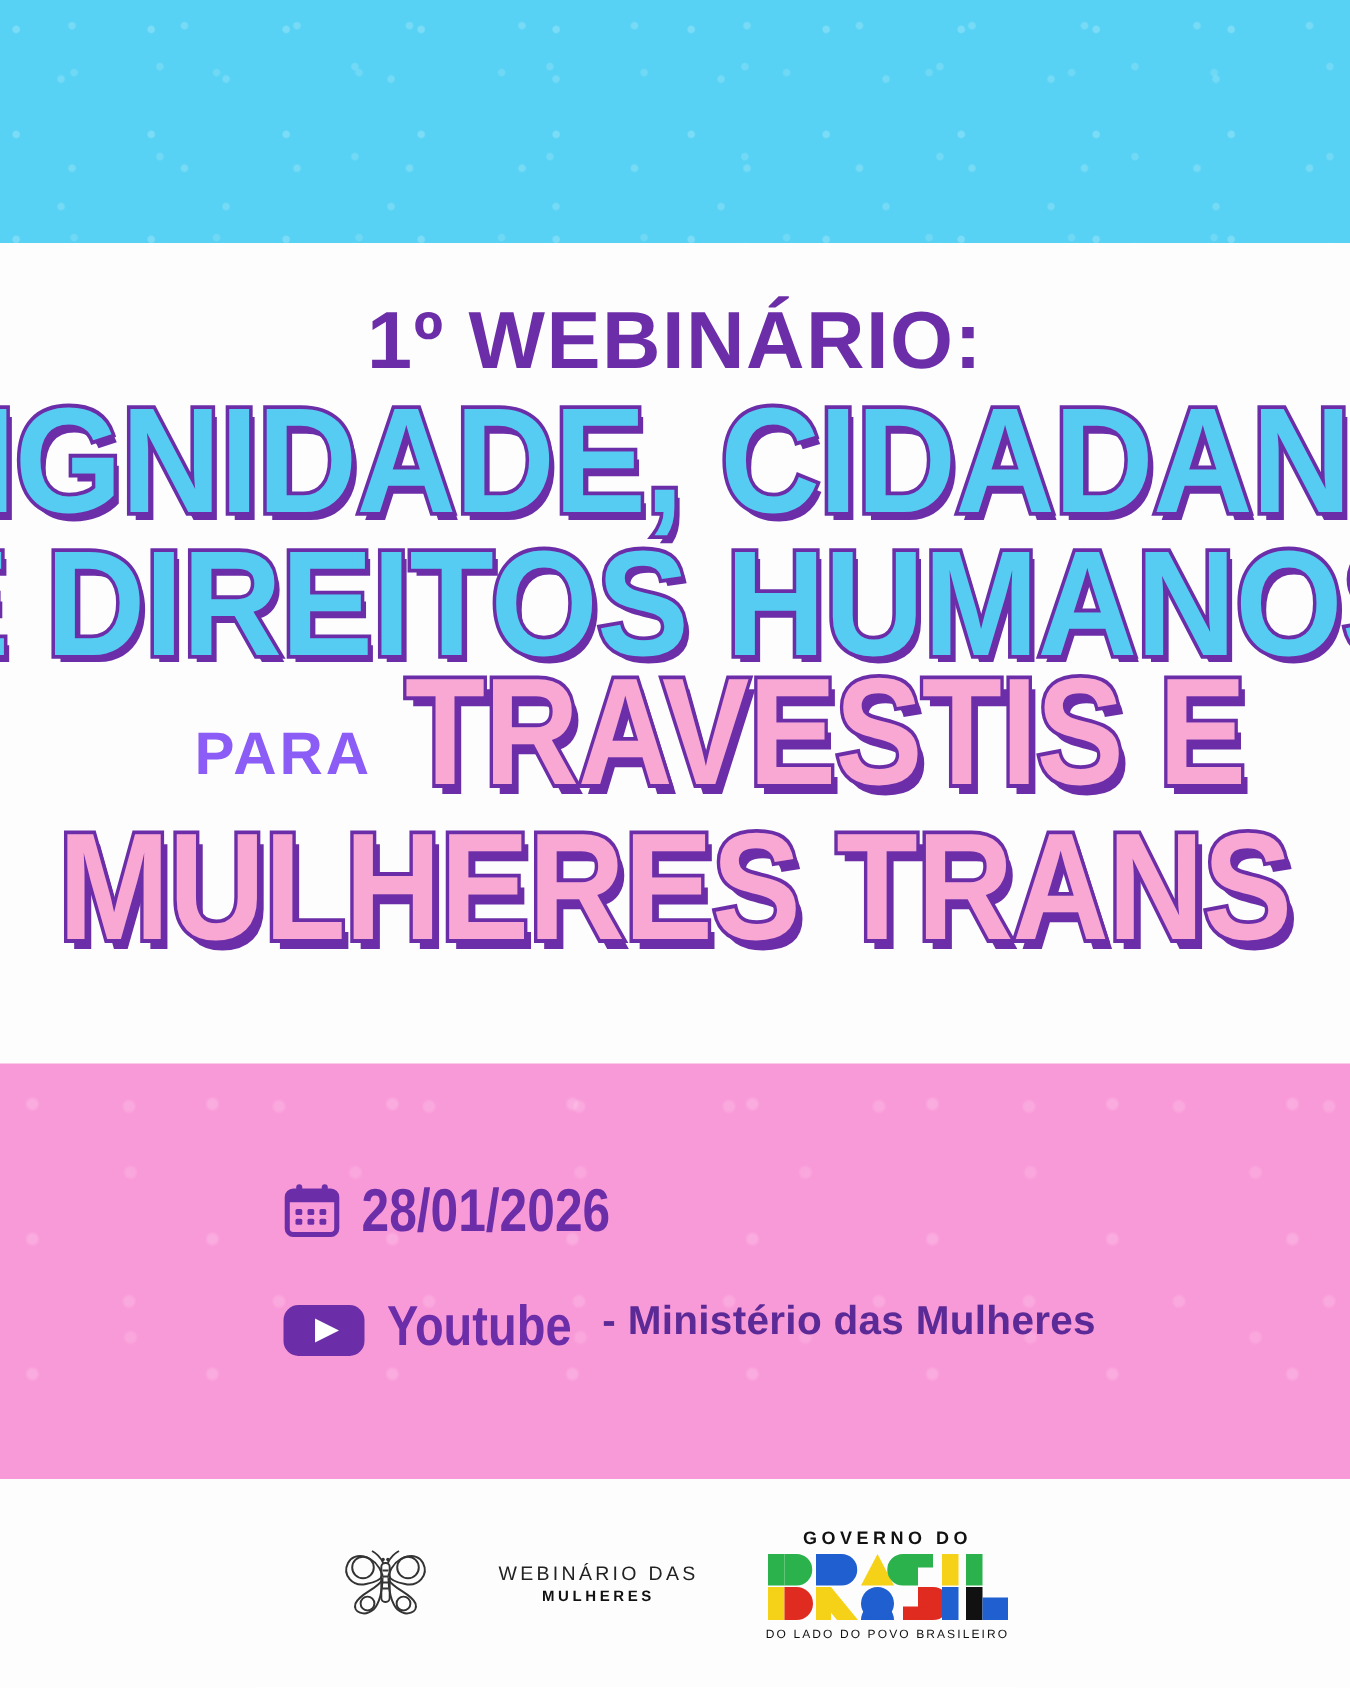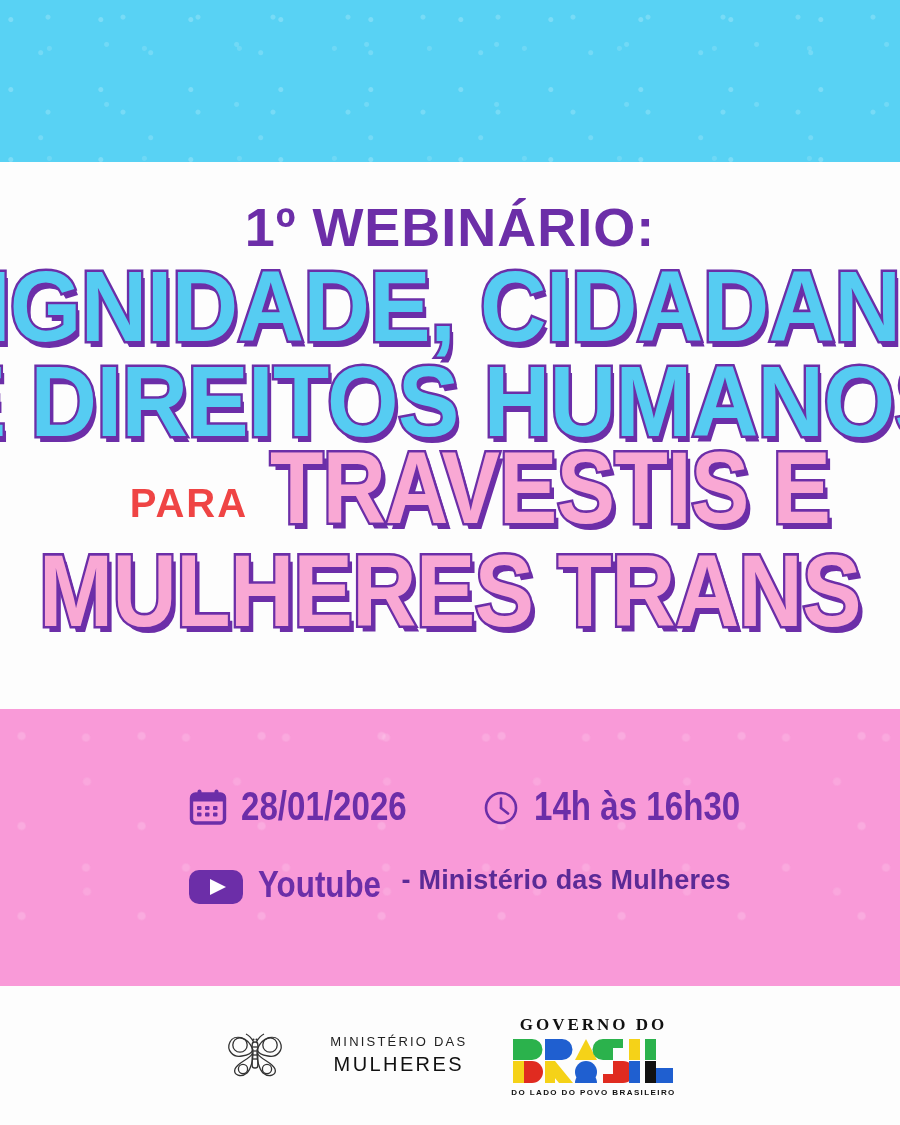--- a/index.html
+++ b/index.html
@@ -120,21 +120,21 @@
   .row-para {
     position: absolute;
     left: 0; top: 300px;
     width: 900px;
     display: flex;
     align-items: flex-end;
     justify-content: center;
     gap: 22px;
   }
   .para-word {
-    color: #ef4444;
+    color: #8b5cf6;
     font-size: 40px;
     font-weight: 700;
     letter-spacing: 2px;
     line-height: 1;
     padding-bottom: 14px;
     font-family: "Liberation Sans", sans-serif;
   }
   .l3 {
     position: static;
     width: auto;
@@ -245,42 +245,42 @@
     line-height: 1.35;
   }
   .min-l1 {
     font-size: 13px;
     letter-spacing: 2.2px;
     color: #222;
     font-weight: 400;
     font-family: "Liberation Sans", sans-serif;
   }
   .min-l2 {
-    font-size: 20px;
+    font-size: 10px;
     letter-spacing: 2.4px;
     color: #111;
-    font-weight: 400;
+    font-weight: 700;
     font-family: "Liberation Sans", sans-serif;
   }
   .logo-gov {
     display: flex;
     flex-direction: column;
     align-items: center;
   }
   .gov-top {
-    font-size: 17px;
+    font-size: 12px;
     font-weight: 700;
     letter-spacing: 3px;
     color: #111;
     margin-bottom: 3px;
-    font-family: Liberation Serif, serif;
+    font-family: Liberation Sans, sans-serif;
   }
   .gov-bottom {
     font-size: 8px;
-    font-weight: 700;
+    font-weight: 400;
     letter-spacing: 1.4px;
     color: #111;
     margin-top: 4px;
     font-family: "Liberation Sans", sans-serif;
   }
 </style>
 </head>
 <body>
 
 <div class="poster">
@@ -320,28 +320,20 @@
             <rect x="17" y="19" width="4.5" height="4" rx="1"></rect>
             <rect x="25" y="19" width="4.5" height="4" rx="1"></rect>
             <rect x="9" y="25.5" width="4.5" height="4" rx="1"></rect>
             <rect x="17" y="25.5" width="4.5" height="4" rx="1"></rect>
             <rect x="25" y="25.5" width="4.5" height="4" rx="1"></rect>
           </g>
         </svg>
         <span class="chip-text">28/01/2026</span>
       </div>
 
-      <div class="chip">
-        <svg width="40" height="40" viewBox="0 0 40 40">
-          <circle cx="20" cy="21" r="15" fill="none" stroke="#6c2ea8" stroke-width="2.6"></circle>
-          <line x1="20" y1="21" x2="20" y2="11.5" stroke="#6c2ea8" stroke-width="2.6" stroke-linecap="round"></line>
-          <line x1="20" y1="21" x2="27" y2="26.5" stroke="#6c2ea8" stroke-width="2.6" stroke-linecap="round"></line>
-        </svg>
-        <span class="chip-text">14h às 16h30</span>
-      </div>
 
     </div>
 
     <div class="info-row-2">
       <svg width="56" height="40" viewBox="0 0 56 40">
         <rect x="1" y="3" width="54" height="34" rx="10" fill="#6c2ea8"></rect>
         <polygon points="22,12 38,20 22,28" fill="#ffffff"></polygon>
       </svg>
       <span class="yt-text">Youtube</span>
       <span class="yt-sub">- Ministério das Mulheres</span>
@@ -373,21 +365,21 @@
 
           <path d="M29.5 12 C27 7, 24 5, 22 4"></path>
           <path d="M32.5 12 C35 7, 38 5, 40 4"></path>
         </g>
         <circle cx="29.4" cy="9.6" r="1.15" fill="#333"></circle>
         <circle cx="32.6" cy="9.6" r="1.15" fill="#333"></circle>
       </svg>
     </div>
 
     <div class="logo-min">
-      <span class="min-l1">MINISTÉRIO DAS</span>
+      <span class="min-l1">WEBINÁRIO DAS</span>
       <span class="min-l2">MULHERES</span>
     </div>
 
     <div class="logo-gov">
       <span class="gov-top">GOVERNO DO</span>
 
       <svg width="164" height="46" viewBox="0 0 164 46">
 
         <rect x="2" y="1" width="11" height="21" fill="#2bb24c"></rect>
         <path d="M13 1 h8 a10.5 10.5 0 0 1 0 21 h-8 Z" fill="#2bb24c"></path>

